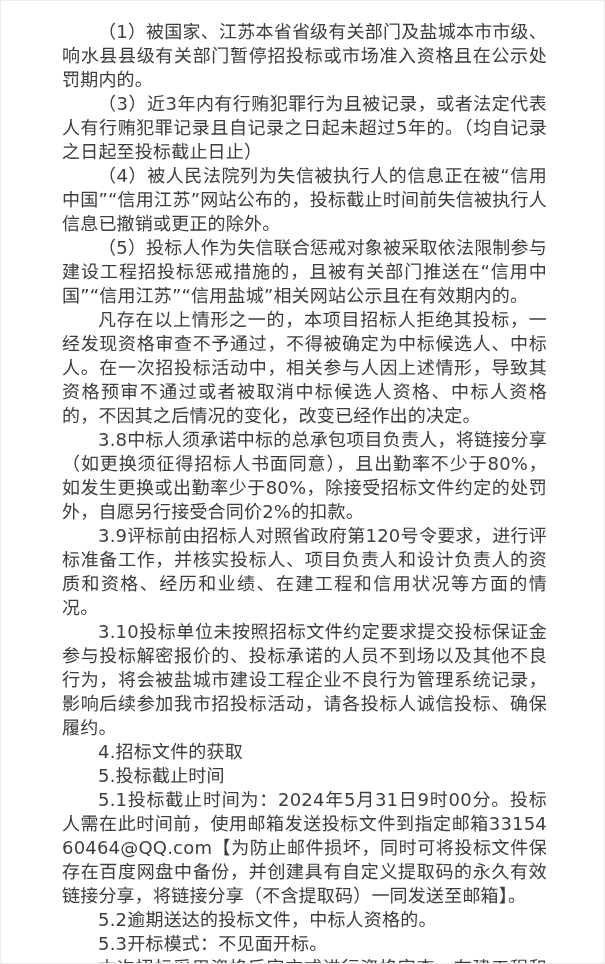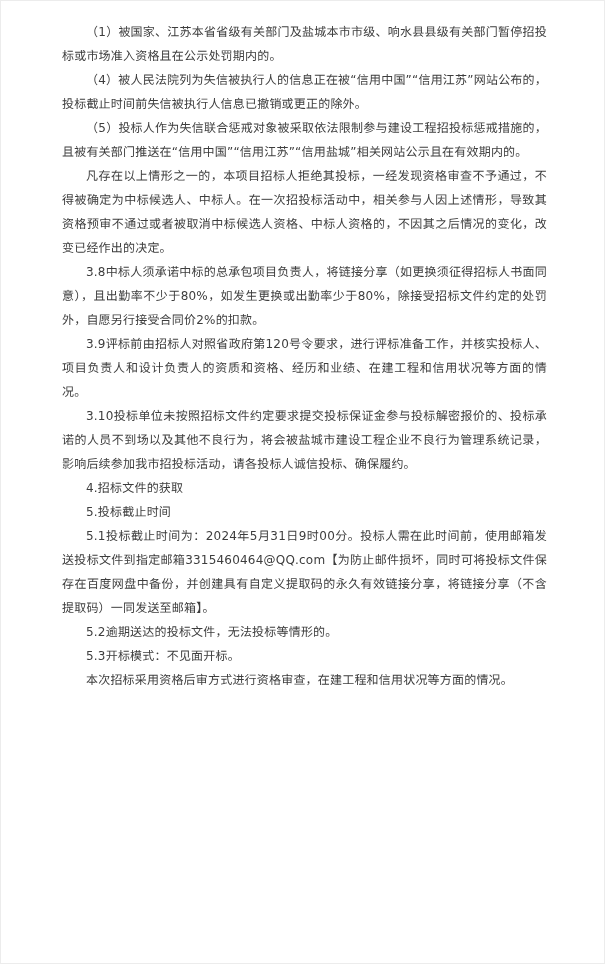--- a/index.html
+++ b/index.html
@@ -16,39 +16,40 @@
     border: 1px solid #ececec;
     padding: 19px 57px 0 61px;
     overflow: hidden;
   }
   .doc p {
     margin: 0;
     padding: 0;
     text-indent: 2em;
     text-align: justify;
     font-family: "DejaVu Sans", "Liberation Sans", sans-serif;
-    font-size: 12px;
+    font-size: 18px;
     line-height: 24px;
     color: #3d3d3d;
     letter-spacing: 0.2px;
     word-break: break-all;
   }
 </style>
 </head>
 <body>
 
 <div class="page">
   <div class="doc">
     <p>（1）被国家、江苏本省省级有关部门及盐城本市市级、响水县县级有关部门暂停招投标或市场准入资格且在公示处罚期内的。</p>
+    <p>（3）近3年内有行贿犯罪行为且被记录，或者法定代表人有行贿犯罪记录且自记录之日起未超过5年的。（均自记录之日起至投标截止日止）</p>
     <p>（4）被人民法院列为失信被执行人的信息正在被“信用中国”“信用江苏”网站公布的，投标截止时间前失信被执行人信息已撤销或更正的除外。</p>
     <p>（5）投标人作为失信联合惩戒对象被采取依法限制参与建设工程招投标惩戒措施的，且被有关部门推送在“信用中国”“信用江苏”“信用盐城”相关网站公示且在有效期内的。</p>
     <p>凡存在以上情形之一的，本项目招标人拒绝其投标，一经发现资格审查不予通过，不得被确定为中标候选人、中标人。在一次招投标活动中，相关参与人因上述情形，导致其资格预审不通过或者被取消中标候选人资格、中标人资格的，不因其之后情况的变化，改变已经作出的决定。</p>
     <p>3.8中标人须承诺中标的总承包项目负责人，将链接分享（如更换须征得招标人书面同意），且出勤率不少于80%，如发生更换或出勤率少于80%，除接受招标文件约定的处罚外，自愿另行接受合同价2%的扣款。</p>
     <p>3.9评标前由招标人对照省政府第120号令要求，进行评标准备工作，并核实投标人、项目负责人和设计负责人的资质和资格、经历和业绩、在建工程和信用状况等方面的情况。</p>
     <p>3.10投标单位未按照招标文件约定要求提交投标保证金参与投标解密报价的、投标承诺的人员不到场以及其他不良行为，将会被盐城市建设工程企业不良行为管理系统记录，影响后续参加我市招投标活动，请各投标人诚信投标、确保履约。</p>
     <p>4.招标文件的获取</p>
     <p>5.投标截止时间</p>
     <p>5.1投标截止时间为：2024年5月31日9时00分。投标人需在此时间前，使用邮箱发送投标文件到指定邮箱3315460464@QQ.com【为防止邮件损坏，同时可将投标文件保存在百度网盘中备份，并创建具有自定义提取码的永久有效链接分享，将链接分享（不含提取码）一同发送至邮箱】。</p>
-    <p>5.2逾期送达的投标文件，无法投标等情形的。</p>
+    <p>5.2逾期送达的投标文件，中标人资格的。</p>
     <p>5.3开标模式：不见面开标。</p>
     <p>本次招标采用资格后审方式进行资格审查，在建工程和信用状况等方面的情况。</p>
   </div>
 </div>
 
 </body></html>

